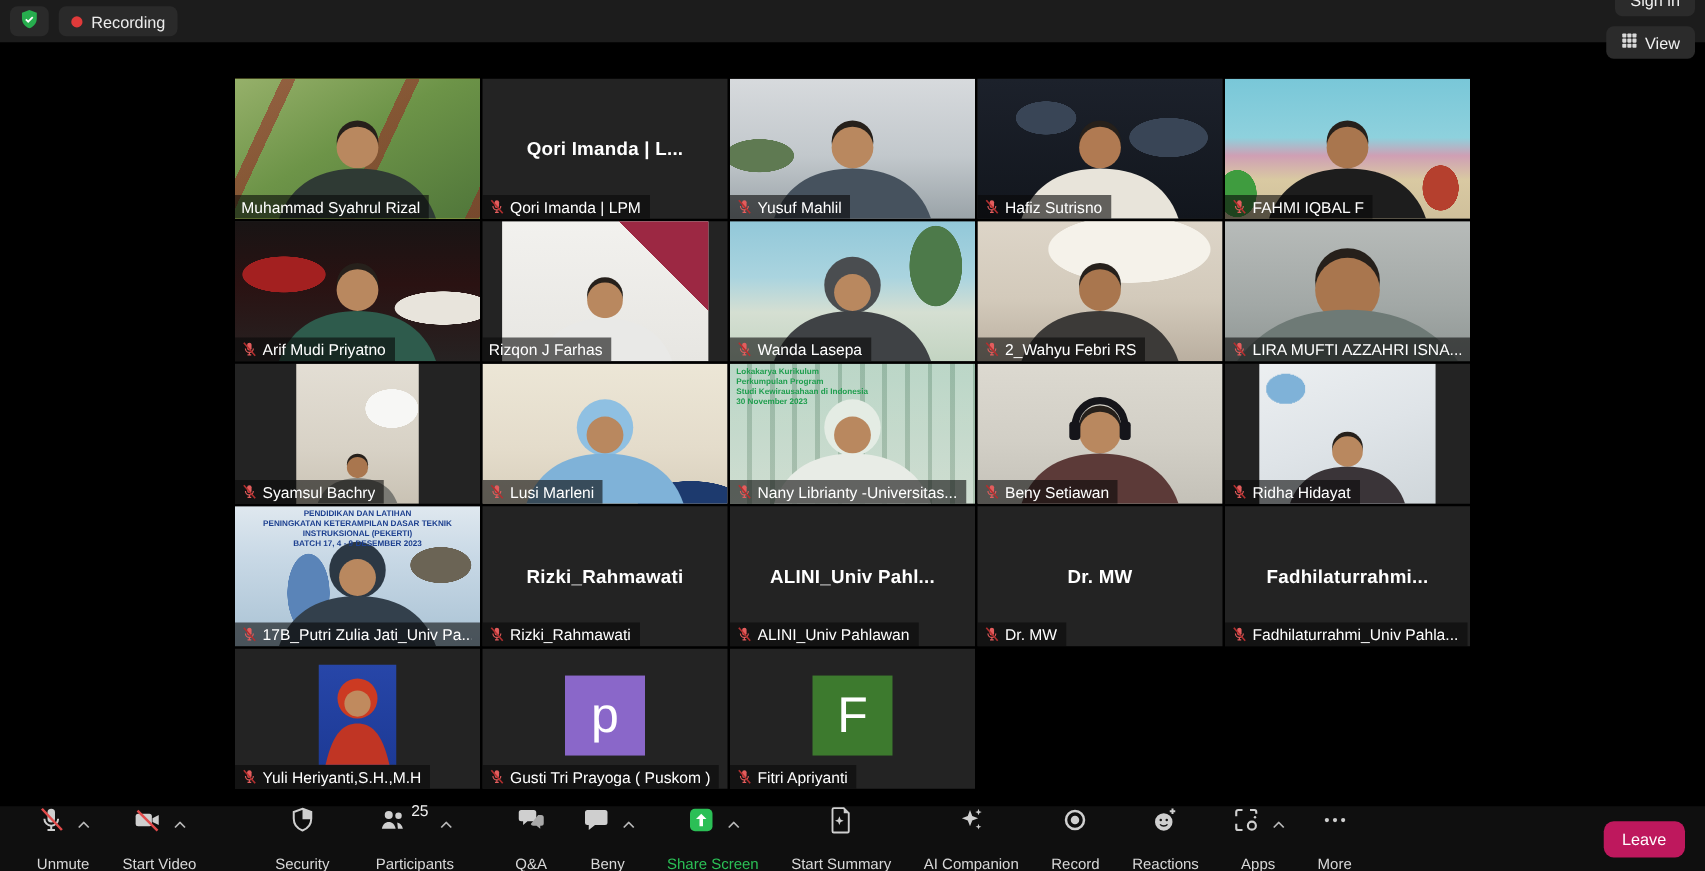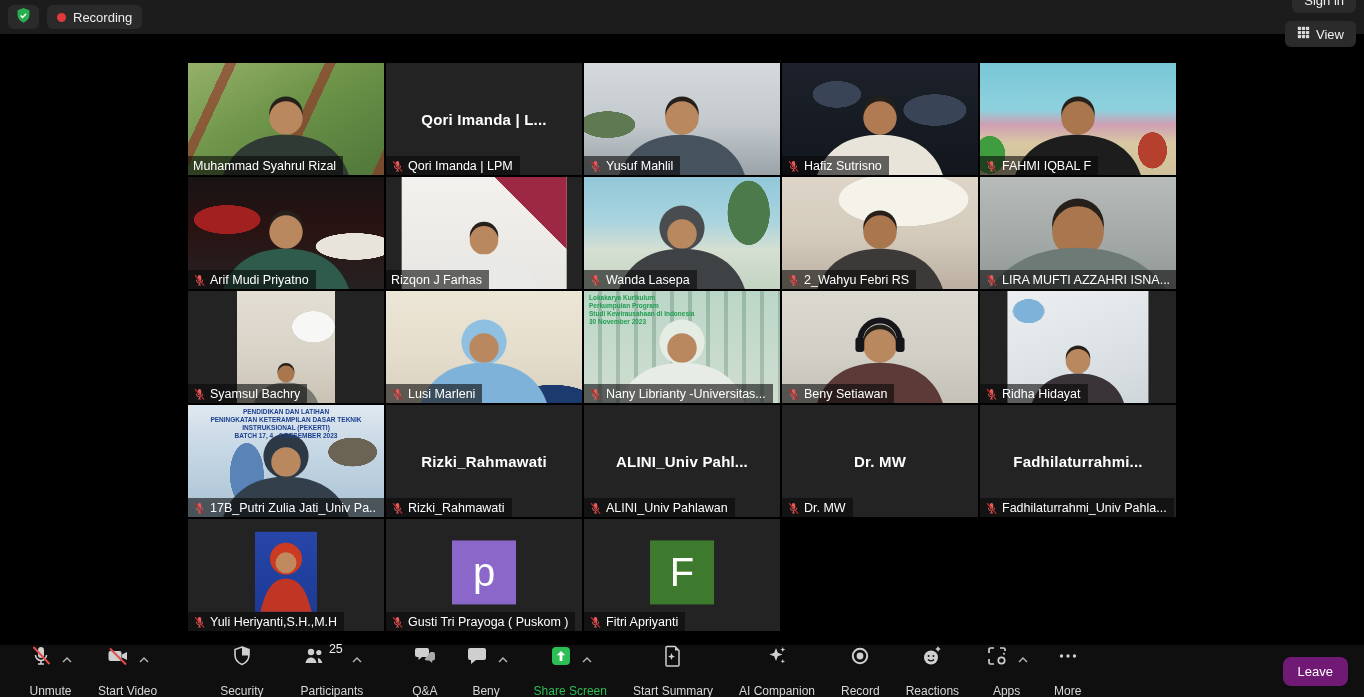--- a/index.html
+++ b/index.html
@@ -34,21 +34,21 @@
   .tile.active { outline:2px solid #d6e24c; outline-offset:-2px; }
   .video { position:absolute; inset:0; }
   .video.inset { top:0; bottom:0; left:50%; transform:translateX(-50%); }
   .person { position:absolute; left:0; bottom:0; width:100%; height:100%; }
   .center-name {
     position:absolute; inset:0; display:flex; align-items:center; justify-content:center;
     color:#fff; font-weight:bold; font-size:15px; letter-spacing:.2px;
   }
   .name-tag {
     position:absolute; left:0; bottom:0; max-width:100%;
-    display:flex; align-items:flex-end; gap:4px;
+    display:flex; align-items:flex-start; gap:4px;
     background:rgba(8,8,8,.6); padding:2.5px 7px 2.5px 5px;
   }
   .name-tag .nm { color:#fff; font-size:12.5px; white-space:nowrap; overflow:hidden; }
   .overlay-lines { position:absolute; top:3px; left:5px; right:5px; font-weight:bold; }
   .overlay-lines.centered { text-align:center; }
   .overlay-lines div { font-size:6.5px; line-height:8px; }
   .letter-avatar {
     position:absolute; left:50%; top:50%; transform:translate(-50%,-54%);
     width:64px; height:64px; display:flex; align-items:center; justify-content:center;
     color:#fff; font-size:40px;
@@ -658,14 +658,14 @@
     <div class="titem">
       <div class="iconrow">
         <span><svg viewBox="0 0 24 24" width="24" height="24" fill="#cfcfcf">
             <circle cx="5.5" cy="12" r="1.7"></circle>
             <circle cx="12" cy="12" r="1.7"></circle>
             <circle cx="18.5" cy="12" r="1.7"></circle>
           </svg></span>
       </div>
       <div>More</div>
     </div>
-    <div class="leave-btn" style="background:#701a75">Leave</div>
+    <div class="leave-btn" style="background:#be185d">Leave</div>
 </div>
 
 </body></html>

